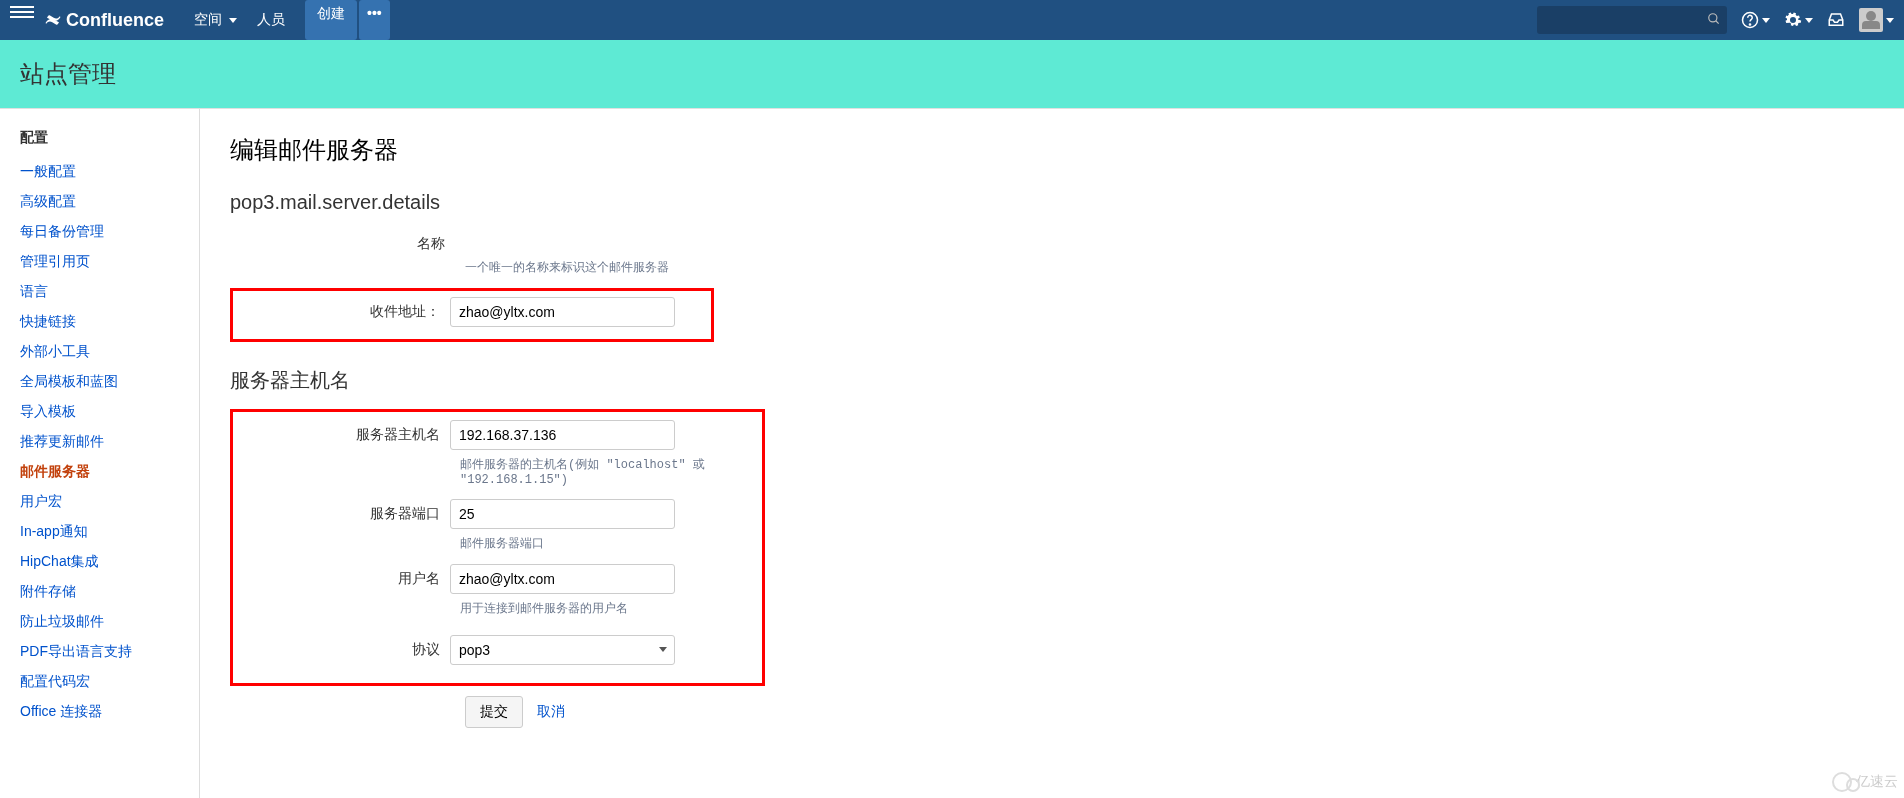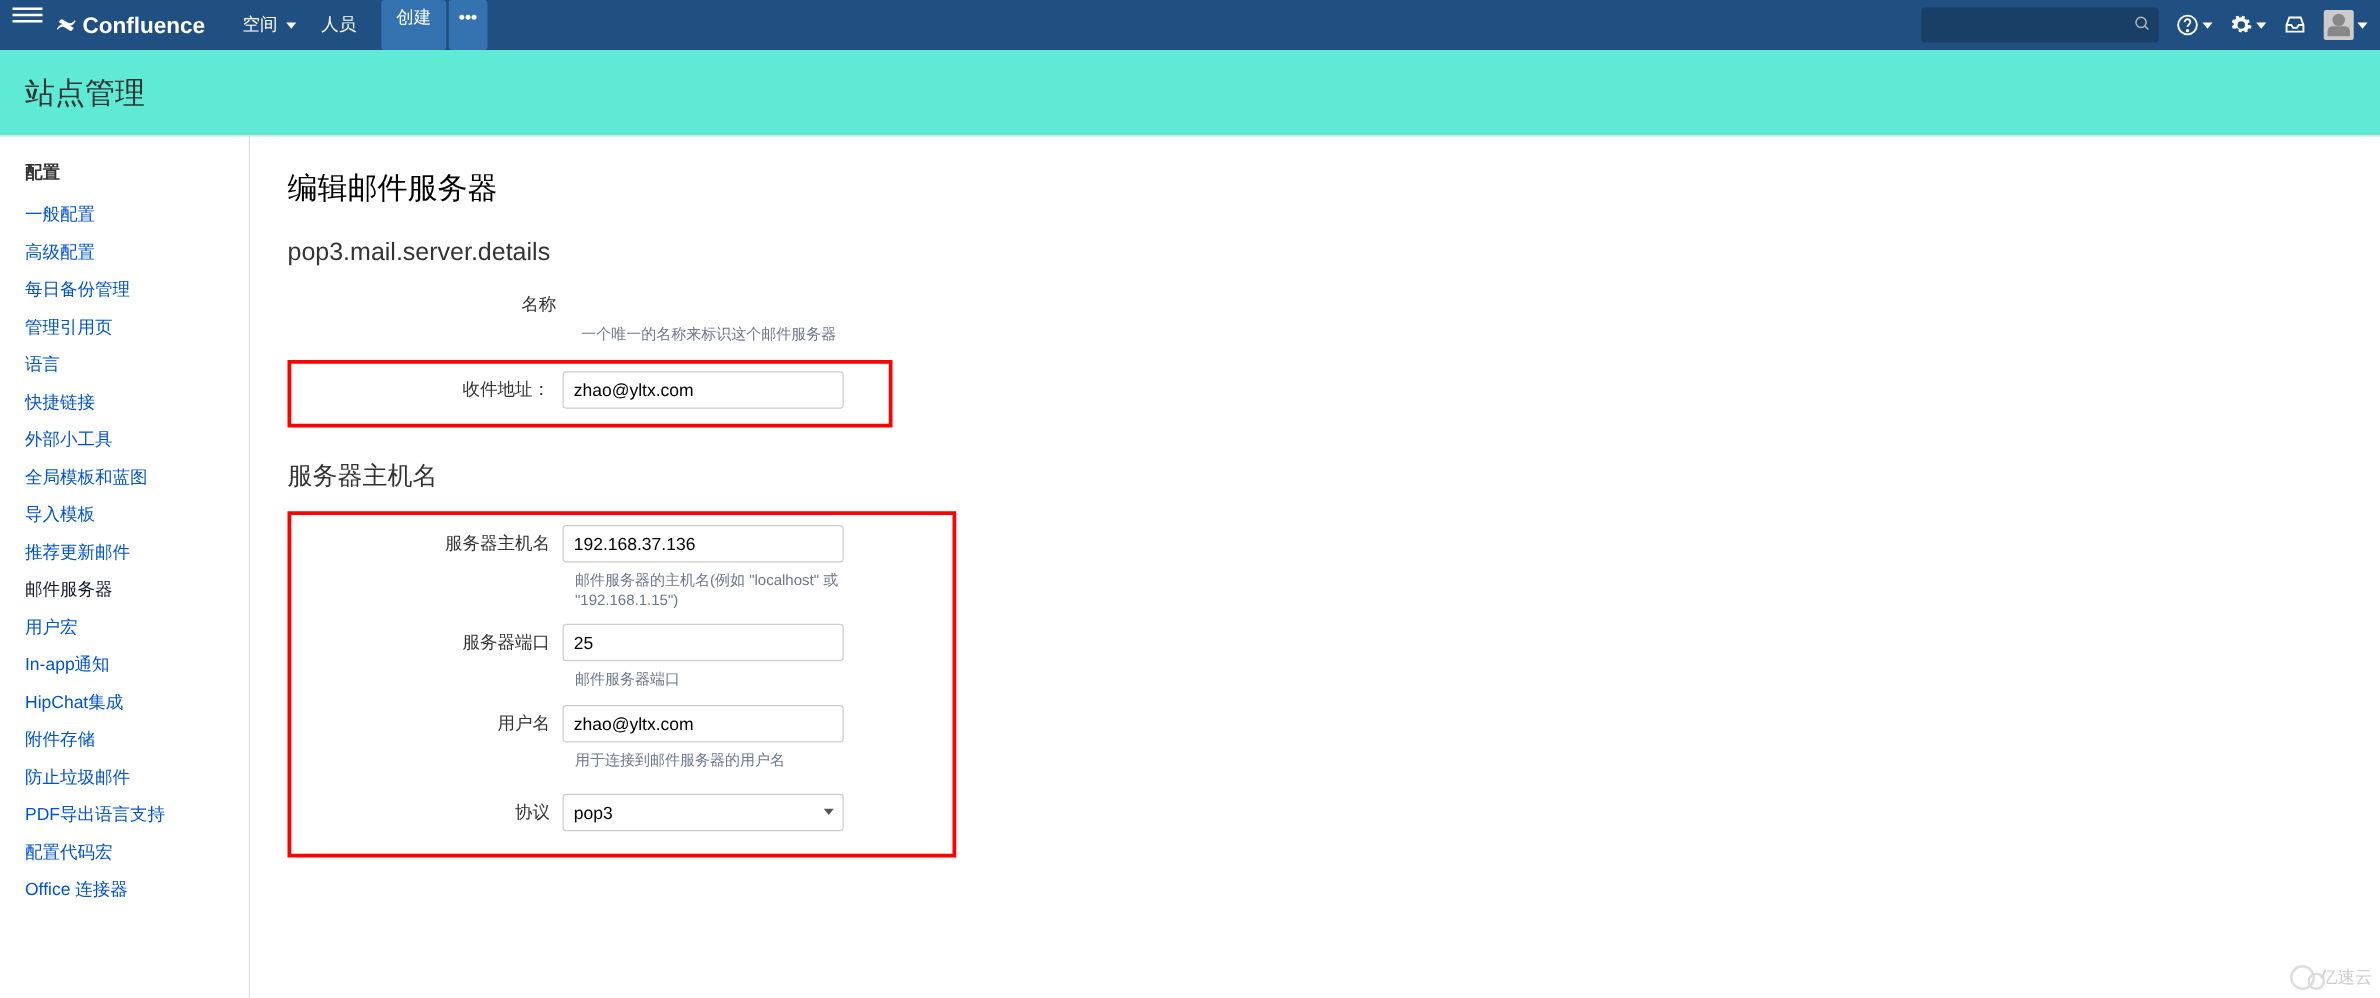--- a/index.html
+++ b/index.html
@@ -20,32 +20,32 @@
     .avatar { width:24px; height:24px; background:#ccc; border-radius:2px; position:relative;}
     .avatar::after{content:""; position:absolute; bottom:3px; left:3px; right:3px; height:8px; background:#888; border-radius:4px 4px 0 0;}
     .avatar::before{content:""; position:absolute; top:3px; left:7px; width:10px; height:10px; background:#888; border-radius:50%;}
     .caret-down { width:0; height:0; border-left:4px solid transparent; border-right:4px solid transparent; border-top:5px solid #fff; display:inline-block; margin-left:3px;}
     .page-title-bar { background:#5eead4; border-bottom:1px solid #e0e0e0; padding:18px 20px;}
     .page-title-bar h1 { font-size:24px; font-weight:normal; color:#333;}
     .body-wrap { display:flex; }
     .sidebar { width:200px; border-right:1px solid #ddd; padding:20px 0 20px 20px; min-height:700px;}
     .sidebar .group-title { font-weight:bold; font-size:14px; color:#333; margin-bottom:10px;}
     .sidebar .side-item { color:#0052cc; font-size:14px; padding:6px 0; cursor:pointer;}
-    .sidebar .side-item.active { color:#0f172a; font-weight:normal; }
+    .sidebar .side-item.active { color:#c2410c; font-weight:bold; }
     .content { flex:1; padding:25px 30px;}
     .content h2.page-heading { font-size:24px; font-weight:normal; margin-bottom:25px; color:#000000;}
     .content h3.section-heading { font-size:20px; font-weight:normal; margin:15px 0; color:#333;}
     .form-row { display:flex; align-items:flex-start; margin-bottom:6px;}
     .form-row .label { width:225px; text-align:right; padding-right:10px; padding-top:6px; color:#333; font-size:14px;}
     .form-row .field { }
     .form-row input[type=text], .form-row input[type=password], .form-row select { width:225px; height:30px; border:1px solid #ccc; border-radius:3px; padding:0 8px; font-size:14px; background:#fff;}
     .form-row select{appearance:none; -webkit-appearance:none; padding-right:20px; background-image:none;}
     .select-wrap{position:relative; display:inline-block;}
     .select-wrap .arr{position:absolute; right:8px; top:12px; width:0;height:0;border-left:4px solid transparent;border-right:4px solid transparent;border-top:5px solid #555;pointer-events:none;}
-    .hint { color:#6b778c; font-size:12px; margin-left:235px; margin-bottom:12px;}
+    .hint { color:#6b778c; font-size:12px; margin-left:235px; margin-bottom:12px;font-family:Liberation Mono, monospace;}
     .highlight-red { border:3px solid #ff0000; padding:6px 36px 6px 0; display:inline-block; }
     .btns { margin-left:235px; margin-top:10px;}
     .btn-submit { background:#f5f5f5; border:1px solid #ccc; padding:6px 14px; border-radius:3px; cursor:pointer; font-size:14px;}
     .btn-cancel { color:#0052cc; margin-left:10px; cursor:pointer; text-decoration:none;}
     .pwd-wrap{position:relative; display:inline-block;}
     .pwd-wrap .kb{position:absolute; right:4px; top:5px; width:20px; height:18px; border:1px solid #999; background:#eee; border-radius:2px;}
     .watermark{position:fixed; right:6px; bottom:6px; color:#ccc; font-size:14px; display:flex; align-items:center; gap:4px;}
     .watermark .ring{width:20px;height:20px;border:2px solid #ddd;border-radius:50%;position:relative;}
     .watermark .ring::after{content:"";position:absolute;width:10px;height:10px;border:2px solid #ddd;border-radius:50%;left:12px;top:4px;}
     .highlight-server { border:3px solid #ff0000; padding:8px 16px 12px 0; width:535px;}
@@ -182,19 +182,23 @@
 
       <div class="form-row" style="margin-top:18px">
         <div class="label" style="width:217px">协议</div>
         <div class="field select-wrap">
           <select><option>pop3</option></select>
           <span class="arr"></span>
         </div>
       </div>
     </div>
 
+    <div class="btns">
+      <button class="btn-submit">提交</button>
+      <a class="btn-cancel">取消</a>
+    </div>
   </div>
 </div>
 
 <div class="watermark">
   <div class="ring"></div>
   <span>亿速云</span>
 </div>
 
 </body></html>

